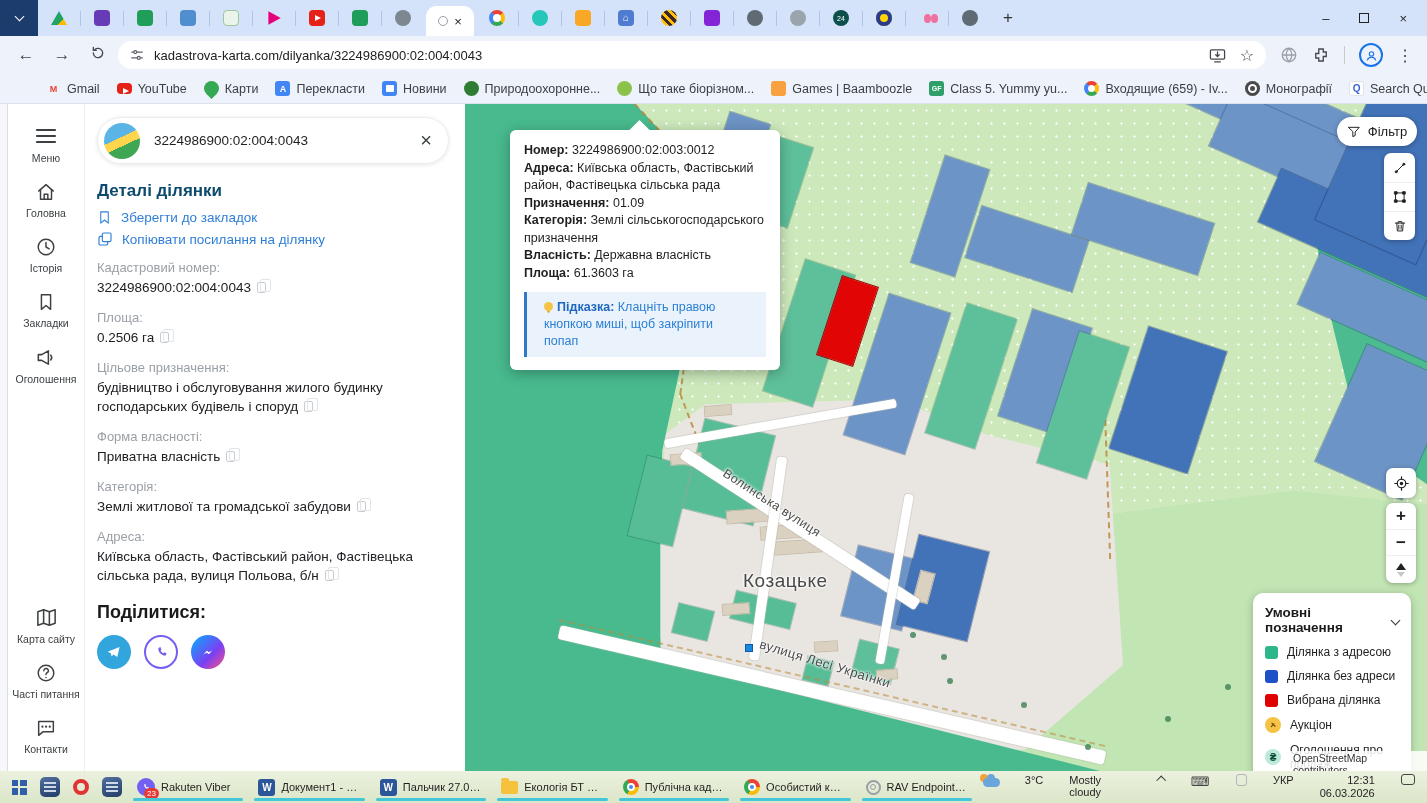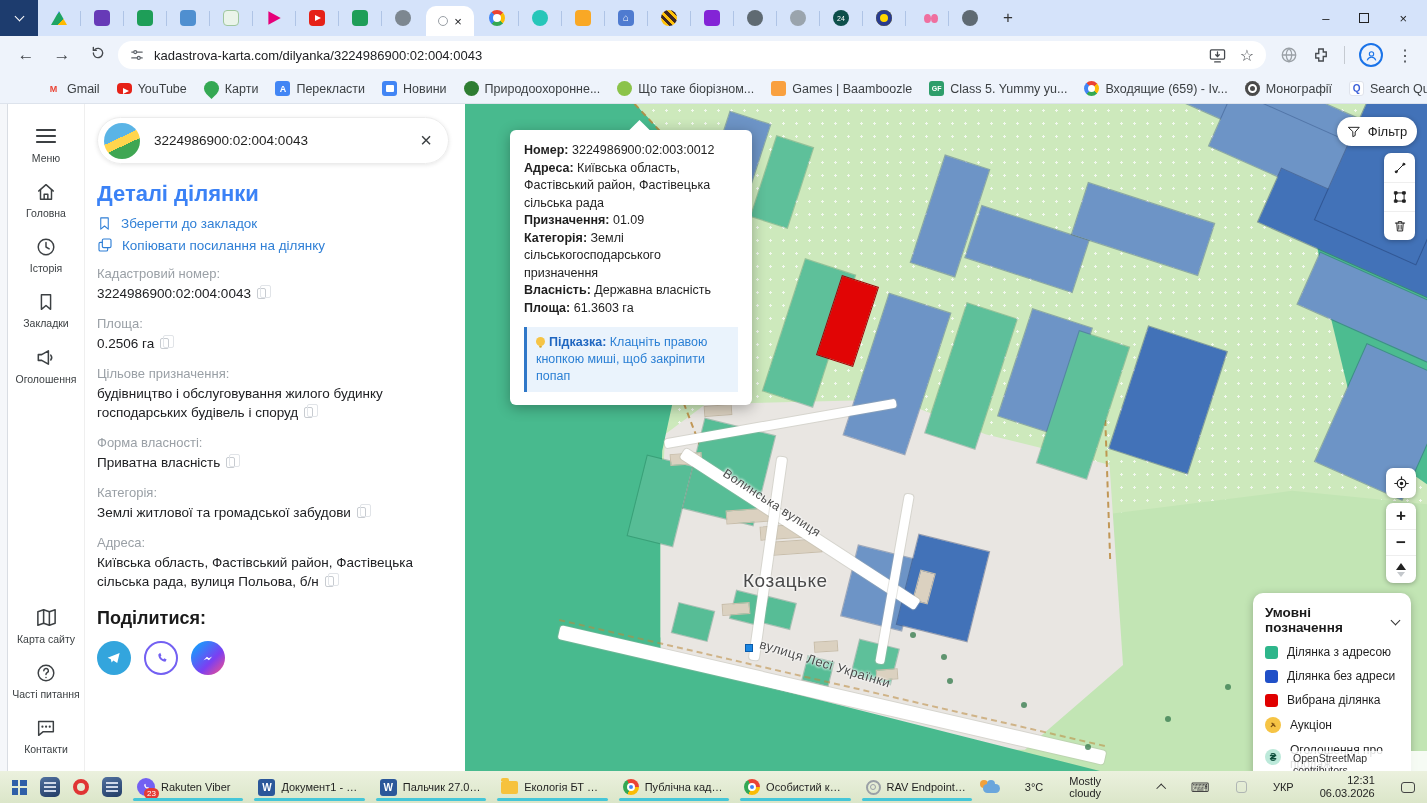--- a/index.html
+++ b/index.html
@@ -52,21 +52,21 @@
   .side-item { display:flex; flex-direction:column; align-items:center; gap:4px; margin-bottom:17px; color:#3c4043; font-size:10.5px; text-align:center; line-height:12px; }
   .side-item svg { stroke:#3c4043; fill:none; stroke-width:1.6; stroke-linecap:round; stroke-linejoin:round; }
   .side-spacer { flex:1; }
 
   
   #panel { position:absolute; left:85px; top:104px; width:380px; height:667px; background:#fff; padding:13px 16px 0 12px; }
   .search-card { height:47px; border:1px solid #ececec; border-radius:26px; box-shadow:0 1px 4px rgba(0,0,0,.1); display:flex; align-items:center; padding:0 16px 0 6px; }
   .logo { width:36px; height:36px; border-radius:50%; background:linear-gradient(155deg,#5ab4e6 0 42%,#ffd54d 42% 60%,#3fa653 60%); flex:none; }
   .search-input { flex:1; border:none; outline:none; font-family:inherit; font-size:13.5px; color:#1f1f1f; margin-left:14px; background:transparent; }
   .close-x { font-size:20px; color:#3c4043; }
-  .p-title { font-size:22px; font-weight:bold; color:#3b82f6; margin:17px 0 9px; }
+  .p-title { font-size:17px; font-weight:bold; color:#0c4a6e; margin:17px 0 9px; }
   .link-row { display:flex; align-items:center; gap:9px; color:#2f7fd6; font-size:13.5px; margin:6px 0; }
   .link-row svg { stroke:#2f7fd6; fill:none; stroke-width:1.7; stroke-linecap:round; stroke-linejoin:round; }
   .field { margin-top:13px; }
   .field .lab { color:#9aa0a6; font-size:13px; margin-bottom:3px; }
   .field .val { color:#202124; font-size:13.5px; line-height:19px; }
   .copy-sm { display:inline-block; width:9px; height:11px; border:1.2px solid #c8ccd1; border-radius:2px; margin-left:6px; position:relative; top:1px; }
   .copy-sm::after { content:""; position:absolute; left:2px; top:-4px; width:9px; height:11px; border:1.2px solid #e1e4e8; border-radius:2px; }
   .share-title { font-size:18px; font-weight:bold; color:#1a1a1a; margin-top:17px; }
   .share-row { display:flex; gap:13px; margin-top:12px; }
   .share-ic { width:34px; height:34px; border-radius:50%; display:flex; align-items:center; justify-content:center; }
@@ -87,23 +87,23 @@
   .pc-red { background:#e10505; outline:1px solid #9d0202; z-index:5; }
   .rotA { transform:rotate(18deg); } .rotB { transform:rotate(24deg); } .rotC { transform:rotate(14deg); }
   .bld { position:absolute; background:#dbd1c0; outline:1px solid #c8bda9; transform:rotate(-4deg); }
   .road { position:absolute; background:#fff; border-radius:3px; box-shadow:0 0 0 1px rgba(180,180,170,.35); }
   .bdash { position:absolute; border-top:2px dashed #bb8a3e; opacity:.85; }
   .tree { position:absolute; width:6px; height:6px; border-radius:50%; background:#3c7f52; opacity:.8; }
   .maplabel { position:absolute; color:#4c4c4c; text-shadow:0 0 3px #fff,0 0 3px #fff,0 0 3px #fff; white-space:nowrap; }
   .town { font-size:19px; letter-spacing:.5px; color:#4a4a4a; }
   .marker { position:absolute; width:8px; height:8px; background:#1b86e2; border:1px solid #0b5cab; }
 
-  .popup { position:absolute; left:45px; top:26px; width:242px; background:#fff; border-radius:6px; box-shadow:0 3px 14px rgba(0,0,0,.3); padding:12px 14px 13px; font-size:12.5px; line-height:17.5px; color:#1f1f1f; z-index:30; }
+  .popup { position:absolute; left:45px; top:26px; width:270px; background:#fff; border-radius:6px; box-shadow:0 3px 14px rgba(0,0,0,.3); padding:12px 14px 13px; font-size:12.5px; line-height:17.5px; color:#1f1f1f; z-index:30; }
   .popup::before { content:""; position:absolute; left:122px; top:-7px; width:15px; height:15px; background:#fff; transform:rotate(45deg); }
-  .hint { margin-top:10px; background:#eaf3fc; border-left:3px solid #3078c8; padding:7px 9px; color:#2a7fd4; font-size:12.5px; line-height:17px; }
+  .hint { margin-top:10px; background:#eaf3fc; border-left:3px solid #3078c8; padding:7px 17px; color:#2a7fd4; font-size:12.5px; line-height:17px; }
   .hint b { color:#1f66c0; }
   .bulb { display:inline-block; width:9px; height:9px; border-radius:50%; background:#f6c445; box-shadow:0 5px 0 -3.2px #d9a826; margin-right:4px; }
 
   .mapbtn { position:absolute; background:#fff; border-radius:7px; box-shadow:0 1px 5px rgba(0,0,0,.3); display:flex; align-items:center; justify-content:center; z-index:20; }
   .filter-btn { left:872px; top:13px; width:80px; height:29px; border-radius:15px; gap:7px; font-size:13px; color:#1d1d1d; }
   .tools { left:919px; top:49px; width:31px; flex-direction:column; padding:0; }
   .tool-cell { width:31px; height:29px; display:flex; align-items:center; justify-content:center; border-top:1px solid #eee; }
   .tool-cell:first-child { border-top:none; }
   .tools svg, .filter-btn svg, .mapbtn svg { stroke:#222; fill:none; stroke-width:1.7; stroke-linecap:round; stroke-linejoin:round; }
   .locate { left:921px; top:364px; width:30px; height:30px; }
@@ -131,21 +131,21 @@
   .task { height:28px; width:118px; display:flex; align-items:center; gap:6px; padding:0 7px; font-size:11px; color:#1f1f1f; position:relative; white-space:nowrap; overflow:hidden; }
   .task .lbl { overflow:hidden; text-overflow:ellipsis; }
   .uline { position:absolute; left:3px; right:3px; bottom:0; height:3px; background:#45c6d8; border-radius:2px; }
   .viber { width:18px; height:18px; border-radius:50%; background:#7360f2; position:relative; flex:none; display:flex; align-items:center; justify-content:center; }
   .badge { position:absolute; right:-4px; bottom:-3px; background:#e53935; color:#fff; font-size:8px; border-radius:7px; padding:1px 3px; line-height:9px; }
   .wordic { width:17px; height:17px; border-radius:3px; background:#2b579a; color:#fff; font-size:10px; font-weight:bold; display:flex; align-items:center; justify-content:center; flex:none; }
   .folder { width:17px; height:13px; background:#f6c23c; border-radius:2px; position:relative; flex:none; }
   .folder::before { content:""; position:absolute; left:0; top:-3px; width:8px; height:3px; background:#f6c23c; border-radius:2px 2px 0 0; }
   .rav { width:15px; height:15px; border-radius:50%; border:2px solid #9aa0a6; position:relative; flex:none; }
   .rav::after { content:""; position:absolute; inset:2.5px; border-radius:50%; border:1.5px solid #9aa0a6; }
-  #tray { margin-left:auto; display:flex; align-items:center; gap:26px; padding-right:6px; font-size:11px; color:#1f1f1f; }
+  #tray { margin-left:auto; display:flex; gap:26px; padding-right:6px; font-size:11px; color:#1f1f1f; }
   .weather-ic { position:relative; width:20px; height:14px; }
   .sun { position:absolute; left:0; top:0; width:8px; height:8px; border-radius:50%; background:#f0a13c; }
   .cloudb { position:absolute; left:3px; top:4px; width:17px; height:9px; background:#6aa6dc; border-radius:7px; }
   .cloudb::before { content:""; position:absolute; left:4px; top:-4px; width:8px; height:8px; border-radius:50%; background:#6aa6dc; }
   .trayic-sq { width:12px; height:12px; border:1.5px solid #9aa0a6; border-radius:3px; opacity:.7; }
   .notif { width:15px; height:11px; border:1.5px solid #444; border-radius:3px; }
   .timeblock { text-align:right; line-height:13px; }
 </style>
 </head>
 <body>

